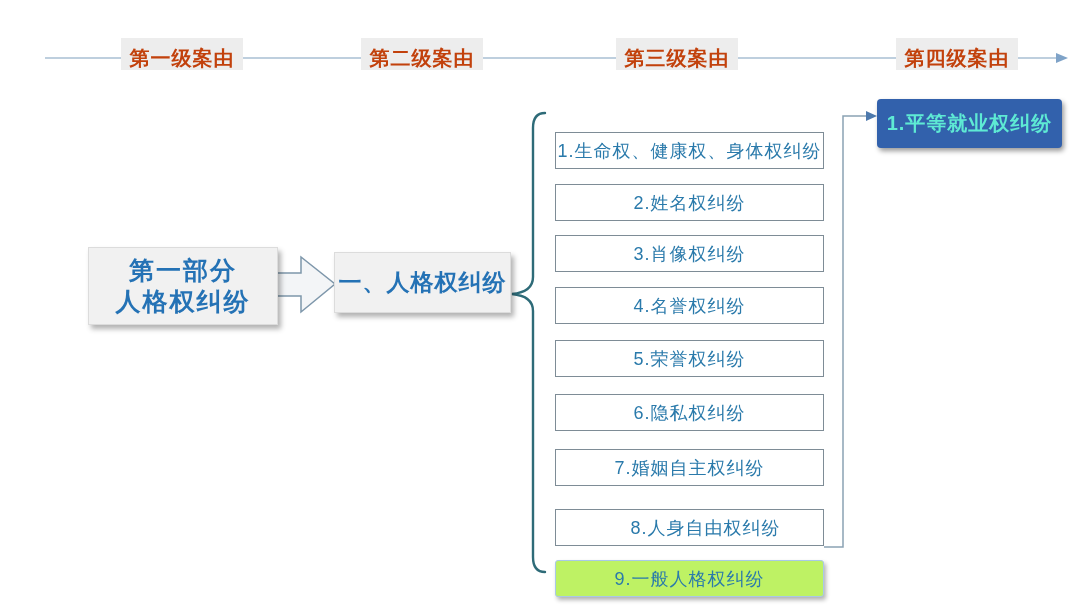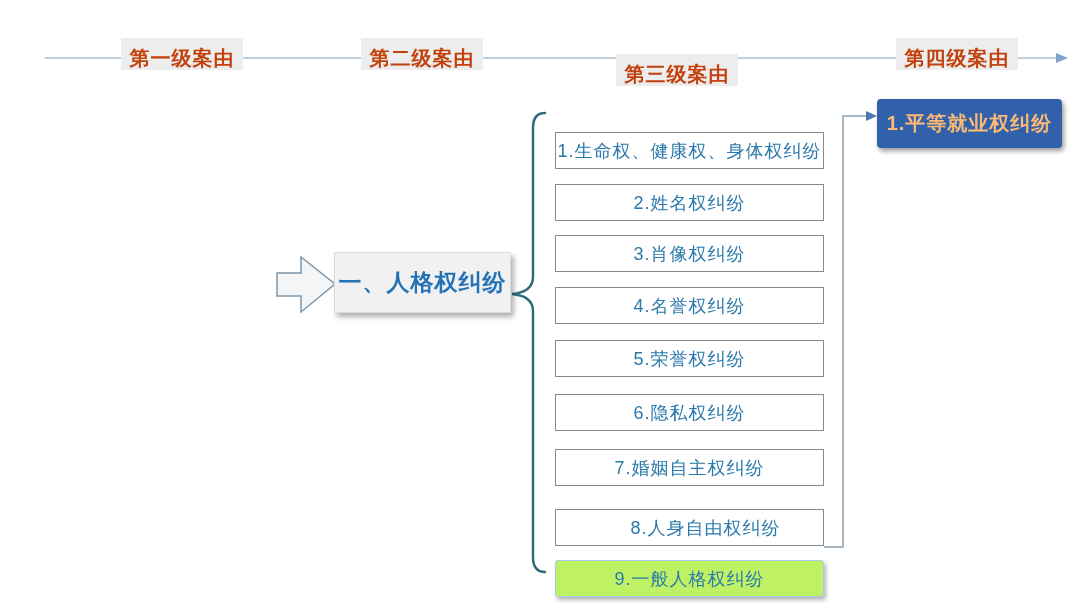--- a/index.html
+++ b/index.html
@@ -29,21 +29,21 @@
     color:#2a7aab;font-size:18px;text-align:center;
     display:flex;align-items:center;justify-content:center;letter-spacing:1px;margin-top:32px;
   }
   .l3box.hl{
     background:#bef264;border:1px solid #a9c9e6;border-radius:3px;
     box-shadow:2px 3px 4px rgba(0,0,0,0.30);
   }
   #node-level4{
     position:absolute;left:877px;top:99px;width:185px;height:49px;
     background:#3261ac;border-radius:4px;box-shadow:2px 3px 5px rgba(0,0,0,0.40);
-    color:#fdba74;font-size:20px;font-weight:bold;text-align:center;
+    color:#5eead4;font-size:20px;font-weight:bold;text-align:center;
     display:flex;align-items:center;justify-content:center;letter-spacing:1px;
   }
 </style>
 </head>
 <body>
 
 <div id="stage">
 
   <svg class="overlay">
 
@@ -53,23 +53,27 @@
     <polygon points="277,273 301,273 301,257 335,284 301,312 301,296 277,296" fill="#f3f5f7" stroke="#7e97ab" stroke-width="1.5"></polygon>
 
     <path d="M545,113 Q533,113 533,128 L533,277 Q533,292 512,294 Q533,296 533,311 L533,557 Q533,572 545,572" fill="none" stroke="#2e6b78" stroke-width="2.4" stroke-linecap="round"></path>
 
     <path d="M824,547 L843,547 L843,116 L866,116" fill="none" stroke="#8ba2b4" stroke-width="1.5"></path>
     <polygon points="866,111 877,116 866,121" fill="#4d79ad"></polygon>
   </svg>
 
   <div class="hdr" style="left:121px;">第一级案由</div>
   <div class="hdr" style="left:361px;">第二级案由</div>
-  <div class="hdr" style="left:616px;margin-top:16px;">第三级案由</div>
+  <div class="hdr" style="left:616px;">第三级案由</div>
   <div class="hdr" style="left:896px;">第四级案由</div>
 
+  <div class="gray-node" id="node-part1">
+    <span>第一部分</span>
+    <span>人格权纠纷</span>
+  </div>
 
   <div class="gray-node" id="node-level2">一、人格权纠纷</div>
 
   <div class="l3box" style="top:100px;">1.生命权、健康权、身体权纠纷</div>
   <div class="l3box" style="top:152px;">2.姓名权纠纷</div>
   <div class="l3box" style="top:203px;">3.肖像权纠纷</div>
   <div class="l3box" style="top:255px;">4.名誉权纠纷</div>
   <div class="l3box" style="top:308px;">5.荣誉权纠纷</div>
   <div class="l3box" style="top:362px;">6.隐私权纠纷</div>
   <div class="l3box" style="top:417px;">7.婚姻自主权纠纷</div>

